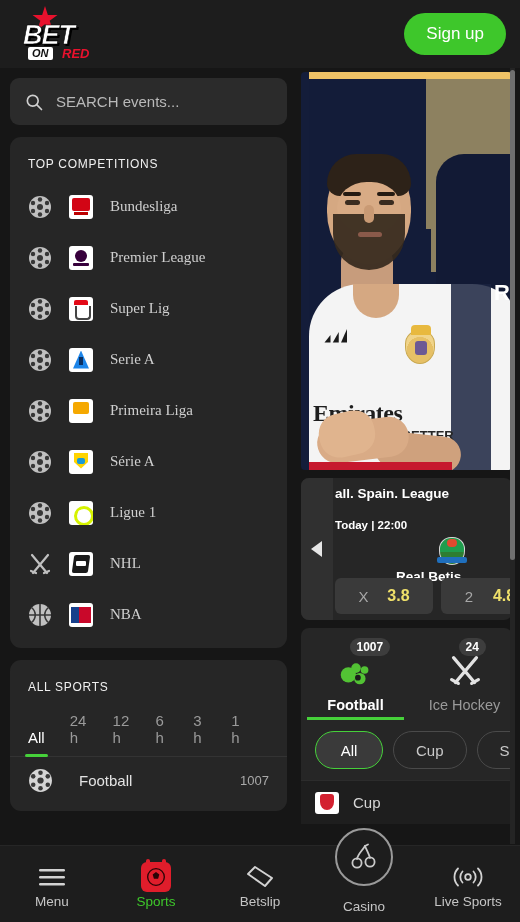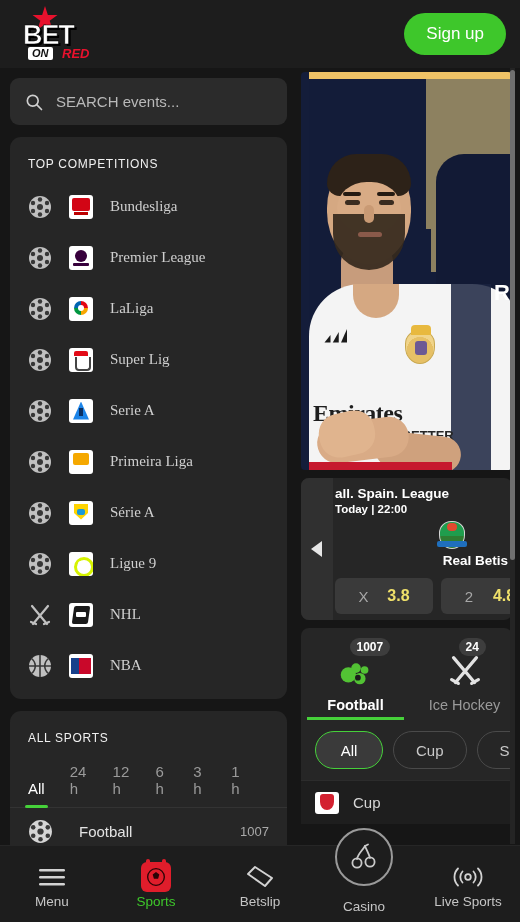--- a/index.html
+++ b/index.html
@@ -18,21 +18,21 @@
     background:#1d1d1d; display:flex; align-items:center; z-index:20;
   }
   .logo{ position:absolute; left:18px; top:6px; width:86px; height:52px; }
   .logo .star{
     position:absolute; left:14px; top:0px; width:26px; height:26px;
     background:#e8112d;
     clip-path:polygon(50% 0%,61% 35%,98% 35%,68% 57%,79% 91%,50% 70%,21% 91%,32% 57%,2% 35%,39% 35%);
   }
   .logo .bet{
     position:absolute; left:5px; top:14px;
-    font-size:27px; font-weight:bold; letter-spacing:-1px;
+    font-size:27px; font-weight:bold; font-style:italic; letter-spacing:-1px;
     color:#fff; -webkit-text-stroke:0.6px #000;
     text-shadow:2px 2px 0 #000;
   }
   .logo .onbox{
     position:absolute; left:10px; top:41px;
     background:#fff; color:#111; font-size:11px; font-weight:bold; font-style:italic;
     padding:0px 4px; border-radius:2px; line-height:13px;
   }
   .logo .red{
     position:absolute; left:44px; top:40px;
@@ -205,23 +205,23 @@
   .matchcard{
     position:relative; margin-top:8px; width:100%; height:142px;
     background:#262626; border-radius:8px; overflow:hidden;
   }
   .mc-arrow{
     position:absolute; left:0; top:0; width:32px; height:100%;
     background:#303030; display:flex; align-items:center; justify-content:center; cursor:pointer; z-index:3;
   }
   .mc-body{ position:absolute; left:34px; top:0; right:0; bottom:0; padding:8px 0 0 0; }
   .mc-league{ font-size:13.5px; color:#ffffff; font-weight:bold; white-space:nowrap; }
-  .mc-time{ font-size:11.5px; color:#ffffff; font-weight:bold; margin-top:2px; white-space:nowrap; }
+  .mc-time{ font-size:11.5px; color:#ffffff; font-weight:bold; margin-top:18px; white-space:nowrap; }
   .mc-teams{ display:flex; justify-content:flex-end; margin-top:6px; padding-right:4px; }
-  .mc-team{ width:112px; text-align:right; }
+  .mc-team{ width:112px; text-align:left; }
   .mc-crest{ width:34px; height:30px; margin:0 auto; position:relative; }
   .mc-crest .cc{
     position:absolute; left:4px; top:0; width:26px; height:28px;
     background:linear-gradient(#1f9d4d 0 55%,#2e7d32 55% 100%);
     border-radius:12px 12px 50% 50%; border:1px solid #d6d6d6;
   }
   .mc-crest .cdot{ position:absolute; left:12px; top:2px; width:10px; height:8px; background:#e04a2f; border-radius:4px; }
   .mc-crest .cbar{ position:absolute; left:2px; top:20px; width:30px; height:6px; background:#1f6fbd; border-radius:2px; }
   .mc-tname{ font-size:13.5px; color:#fff; font-weight:bold; margin-top:2px; white-space:nowrap; }
   .mc-odds{ position:absolute; left:0; bottom:6px; right:4px; display:flex; gap:8px; }
@@ -366,34 +366,20 @@
             <circle cx="12" cy="19.5" r="2.2" fill="#3a3a3a"></circle>
             <circle cx="5" cy="8" r="2.2" fill="#3a3a3a"></circle>
             <circle cx="19" cy="8" r="2.2" fill="#3a3a3a"></circle>
             <circle cx="5" cy="16" r="2.2" fill="#3a3a3a"></circle>
             <circle cx="19" cy="16" r="2.2" fill="#3a3a3a"></circle>
           </svg>
         <div class="lg lg-pl"></div>
         <div class="nm">Premier League</div>
       </div>
 
-      <div class="comp-row">
-        <svg class="sport-ic" viewBox="0 0 24 24">
-            <circle cx="12" cy="12" r="11" fill="#dcdcdc"></circle>
-            <circle cx="12" cy="12" r="3" fill="#3a3a3a"></circle>
-            <circle cx="12" cy="4.5" r="2.2" fill="#3a3a3a"></circle>
-            <circle cx="12" cy="19.5" r="2.2" fill="#3a3a3a"></circle>
-            <circle cx="5" cy="8" r="2.2" fill="#3a3a3a"></circle>
-            <circle cx="19" cy="8" r="2.2" fill="#3a3a3a"></circle>
-            <circle cx="5" cy="16" r="2.2" fill="#3a3a3a"></circle>
-            <circle cx="19" cy="16" r="2.2" fill="#3a3a3a"></circle>
-          </svg>
-        <div class="lg lg-laliga"></div>
-        <div class="nm">LaLiga</div>
-      </div>
 
       <div class="comp-row">
         <svg class="sport-ic" viewBox="0 0 24 24">
             <circle cx="12" cy="12" r="11" fill="#dcdcdc"></circle>
             <circle cx="12" cy="12" r="3" fill="#3a3a3a"></circle>
             <circle cx="12" cy="4.5" r="2.2" fill="#3a3a3a"></circle>
             <circle cx="12" cy="19.5" r="2.2" fill="#3a3a3a"></circle>
             <circle cx="5" cy="8" r="2.2" fill="#3a3a3a"></circle>
             <circle cx="19" cy="8" r="2.2" fill="#3a3a3a"></circle>
             <circle cx="5" cy="16" r="2.2" fill="#3a3a3a"></circle>
@@ -453,21 +439,21 @@
             <circle cx="12" cy="12" r="11" fill="#dcdcdc"></circle>
             <circle cx="12" cy="12" r="3" fill="#3a3a3a"></circle>
             <circle cx="12" cy="4.5" r="2.2" fill="#3a3a3a"></circle>
             <circle cx="12" cy="19.5" r="2.2" fill="#3a3a3a"></circle>
             <circle cx="5" cy="8" r="2.2" fill="#3a3a3a"></circle>
             <circle cx="19" cy="8" r="2.2" fill="#3a3a3a"></circle>
             <circle cx="5" cy="16" r="2.2" fill="#3a3a3a"></circle>
             <circle cx="19" cy="16" r="2.2" fill="#3a3a3a"></circle>
           </svg>
         <div class="lg lg-ligue1"></div>
-        <div class="nm">Ligue 9</div>
+        <div class="nm">Ligue 1</div>
       </div>
 
       <div class="comp-row">
         <svg class="sport-ic" viewBox="0 0 24 24">
           <line x1="4" y1="3" x2="19" y2="21" stroke="#dcdcdc" stroke-width="2.2" stroke-linecap="round"></line>
           <line x1="20" y1="3" x2="5" y2="21" stroke="#dcdcdc" stroke-width="2.2" stroke-linecap="round"></line>
           <line x1="3" y1="19" x2="8" y2="21" stroke="#dcdcdc" stroke-width="2.2" stroke-linecap="round"></line>
           <line x1="21" y1="19" x2="16" y2="21" stroke="#dcdcdc" stroke-width="2.2" stroke-linecap="round"></line>
         </svg>
         <div class="lg lg-nhl"></div>

